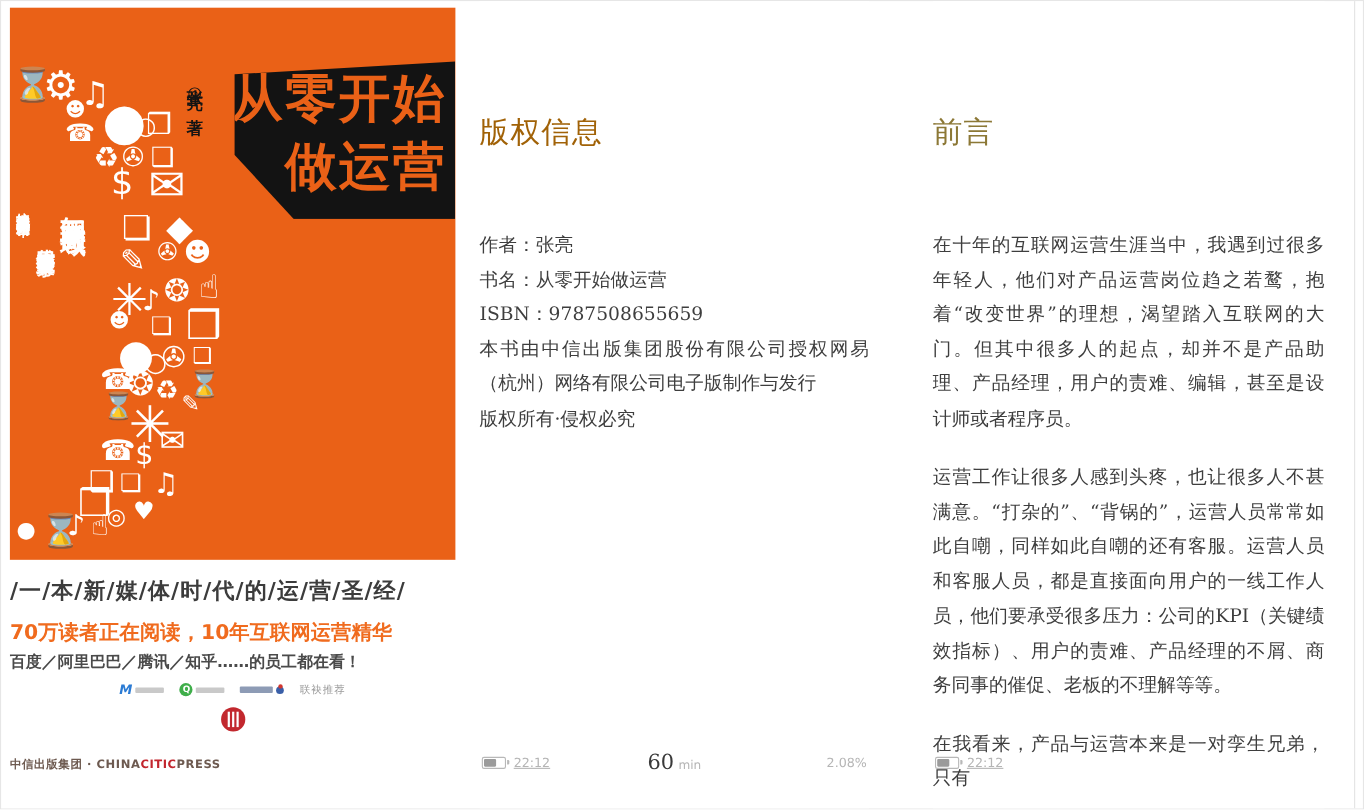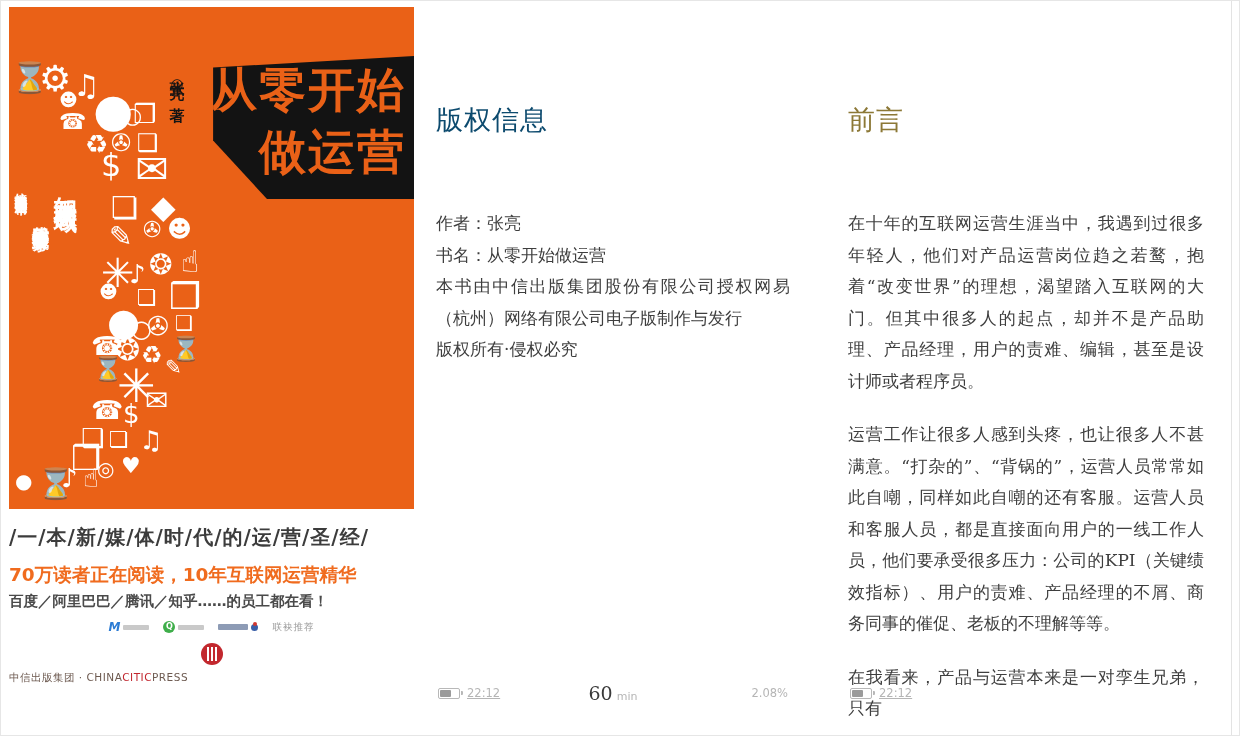--- a/index.html
+++ b/index.html
@@ -33,28 +33,28 @@
   .logo-bar{display:inline-block;width:26px;height:5px;background:#c9c9c9;border-radius:1px;}
   .logo-circle-q{display:inline-flex;align-items:center;justify-content:center;width:12px;height:12px;
                  border-radius:50%;background:#3fae4a;color:#fff;font-size:8px;font-weight:700;line-height:1;}
   .logo-baidu-dot{display:inline-block;width:7px;height:7px;border-radius:50%;background:#3a5fa8;position:relative;}
   .logo-baidu-dot::after{content:"";position:absolute;left:2px;top:-2px;width:4px;height:4px;border-radius:50%;background:#d2372f;}
   .logo-bar-dark{display:inline-block;width:30px;height:6px;background:#8d9bb5;border-radius:1px;}
   .recommend-text{color:#9a9a9a;font-size:9.5px;letter-spacing:1px;}
   .citic-circle{margin:9px auto 0;width:22px;height:22px;border-radius:50%;background:#c2282e;position:relative;}
   .citic-circle::before{content:"";position:absolute;left:6px;top:4px;width:2px;height:14px;background:#fff;
                         box-shadow:4px 0 0 #fff,8px 0 0 #fff;}
-  .publisher{margin-top:6px;font-size:10.5px;letter-spacing:.5px;color:#6d5a50;font-weight:400;}
+  .publisher{margin-top:23px;font-size:10.5px;letter-spacing:.5px;color:#6d5a50;font-weight:700;}
   .publisher .red{color:#c2262e;}
 
   
   .page{position:absolute;top:0;height:734px;background:#fff;}
   .page-copyright{left:435px;width:354px;}
   .page-preface{left:847px;width:356px;}
-  .page h1{margin:0;padding-top:101px;font-size:27px;font-weight:400;color:#0c4a6e;letter-spacing:1px;}
+  .page h1{margin:0;padding-top:101px;font-size:27px;font-weight:400;color:#a16207;letter-spacing:1px;}
   .page-preface h1{color:#8c7836;}
   .page-body{margin-top:70px;}
   .page-body p{margin:0;font-size:17px;line-height:31.5px;color:#3e3e3e;text-align:justify;
                font-family:"DejaVu Serif","Liberation Serif",serif;}
   .page-preface .page-body p + p{margin-top:22px;}
 
   .page-footer{position:absolute;left:0;right:0;bottom:33px;height:16px;font-size:11.5px;color:#b5b5b5;}
   .footer-left{position:absolute;left:2px;top:0;display:inline-flex;align-items:center;gap:7px;text-decoration:underline;}
   .footer-center{position:absolute;left:0;right:0;top:-4px;text-align:center;}
   .footer-center .big{font-size:19px;color:#3a3a3a;font-family:"DejaVu Serif","Liberation Serif",serif;}
@@ -156,20 +156,21 @@
         <span>中信出版集团 · CHINA</span><span class="red">CITIC</span><span>PRESS</span>
       </div>
     </div>
   </div>
 
   <section class="page page-copyright">
     <h1>版权信息</h1>
     <div class="page-body">
       <p>作者：张亮</p>
       <p>书名：从零开始做运营</p>
+      <p>ISBN：9787508655659</p>
       <p>本书由中信出版集团股份有限公司授权网易（杭州）网络有限公司电子版制作与发行</p>
       <p>版权所有·侵权必究</p>
     </div>
     <footer class="page-footer">
       <span class="footer-left">
         <span class="battery"></span>
         <span>22:12</span>
       </span>
       <span class="footer-center">
         <span class="big">60</span><span class="unit">min</span>

